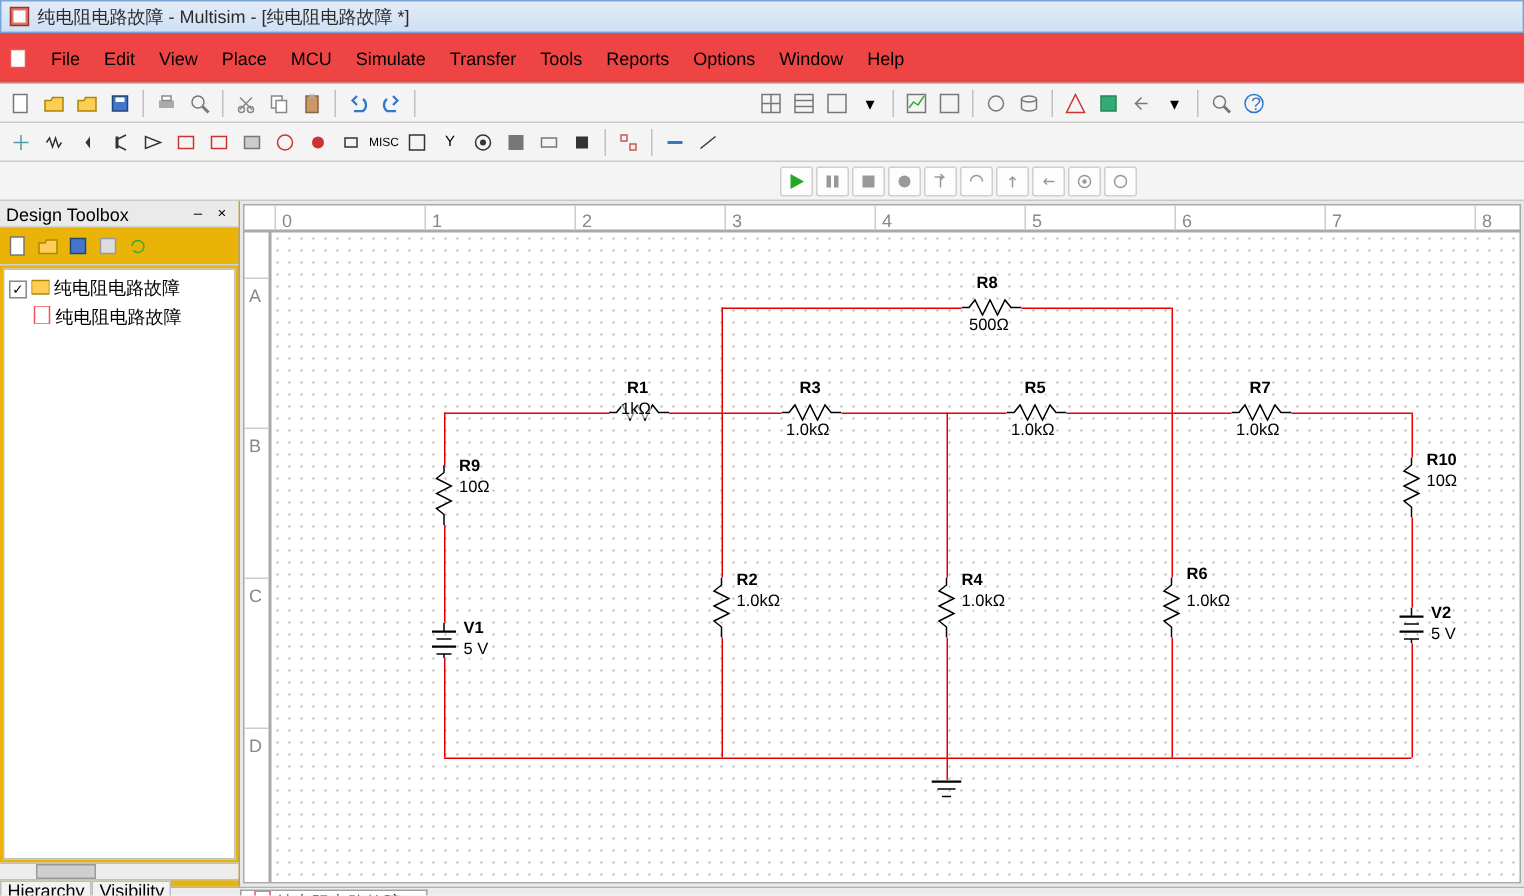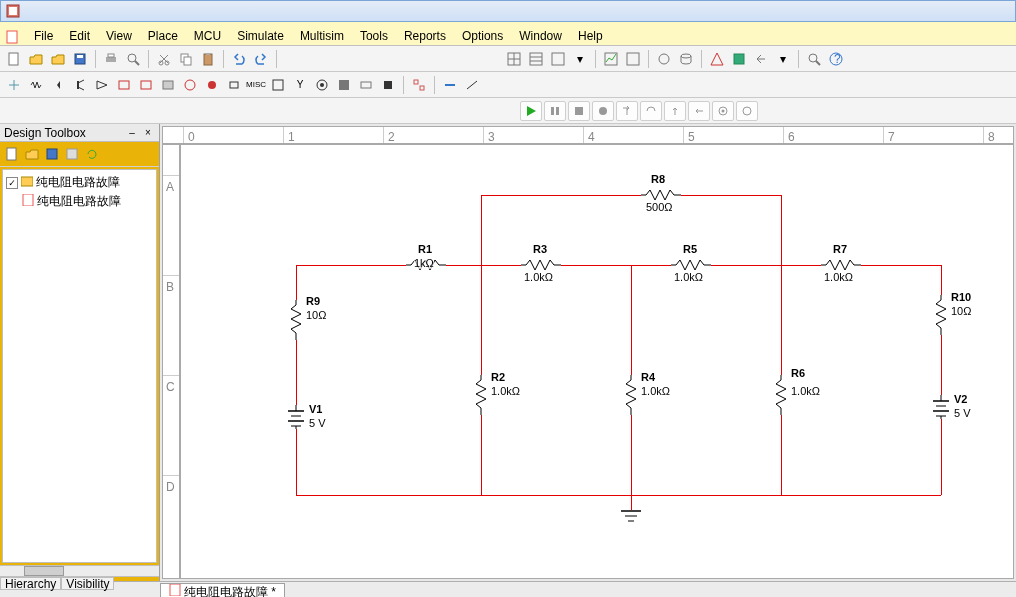--- a/index.html
+++ b/index.html
@@ -1,20 +1,20 @@
 <!DOCTYPE html>
 <html><head>
 <meta charset="utf-8">
 <style>
 * { box-sizing: border-box; margin: 0; padding: 0; font-family: "Segoe UI", Tahoma, sans-serif; font-size: 12px; }
 body { background: #f0f0f0; overflow: hidden; width: 1016px; height: 597px; }
 .titlebar { background: linear-gradient(#e4ecf7,#cfe0f6); height: 22px; display: flex; align-items: center; padding: 0 4px; border: 1px solid #7aa6d7; }
 .titlebar .icon { width: 16px; height: 16px; margin-right: 4px; display:inline-flex; align-items:center; justify-content:center; }
 .titlebar .title { color: #2b2b2b; }
-.menubar { background: #fef9c3; height: 24px; display: flex; align-items: flex-end; padding: 0 4px; border-bottom: 1px solid #c0c0c0; }
+.menubar { background: #ef4444; height: 34px; display: flex; align-items: center; padding: 0 4px; border-bottom: 1px solid #c0c0c0; }
 .menubar .mi { padding: 2px 8px; cursor: default; }
 .menubar .micn { width:16px; height:16px; margin-right:6px; display:inline-flex; align-items:center; justify-content:center; }
 .toolstrip { background: #f4f4f4; border-bottom: 1px solid #c9c9c9; display: flex; align-items: center; padding: 2px 4px; height: 26px; gap:2px; }
 .toolstrip .btn { width: 20px; height: 20px; border: 1px solid transparent; display:inline-flex; align-items:center; justify-content:center; border-radius:2px; }
 .toolstrip .sep { width:1px; height:18px; background:#c0c0c0; margin:0 3px; }
 .combo { border:1px solid #9a9a9a; background:#fff; height:20px; display:flex; align-items:center; padding:0 4px; min-width:130px; font-size:11px; color:#444; }
 .combo .arr { margin-left:auto; font-size:9px; color:#555; }
 .body { display:flex; height: calc(597px - 22px - 22px - 26px - 26px - 26px - 18px); }
 .sidebar { width: 160px; background:#eab308; border-right:1px solid #a0a0a0; display:flex; flex-direction:column; }
 .sb-title { background:#eaeaea; border-bottom:1px solid #bdbdbd; height:18px; display:flex; align-items:center; padding:0 4px; font-size:11px; }
@@ -58,35 +58,36 @@
 </head>
 <body>
 
 <div class="titlebar">
   <span class="icon">
     <svg width="14" height="14">
         <rect x="1" y="1" width="12" height="12" fill="#d76" stroke="#933"></rect>
         <rect x="3" y="3" width="8" height="8" fill="#fff"></rect>
       </svg>
   </span>
+  <span class="title">纯电阻电路故障 - Multisim - [纯电阻电路故障 *]</span>
 </div>
 
 <div class="menubar">
   <span class="micn">
     <svg width="14" height="14">
         <rect x="2" y="1" width="10" height="12" fill="#fff" stroke="#e55"></rect>
       </svg>
   </span>
   <span class="mi">File</span>
   <span class="mi">Edit</span>
   <span class="mi">View</span>
   <span class="mi">Place</span>
   <span class="mi">MCU</span>
   <span class="mi">Simulate</span>
-  <span class="mi">Multisim</span>
+  <span class="mi">Transfer</span>
   <span class="mi">Tools</span>
   <span class="mi">Reports</span>
   <span class="mi">Options</span>
   <span class="mi">Window</span>
   <span class="mi">Help</span>
 </div>
 
 <div class="toolstrip">
   <span class="btn">
       <svg width="14" height="14">

